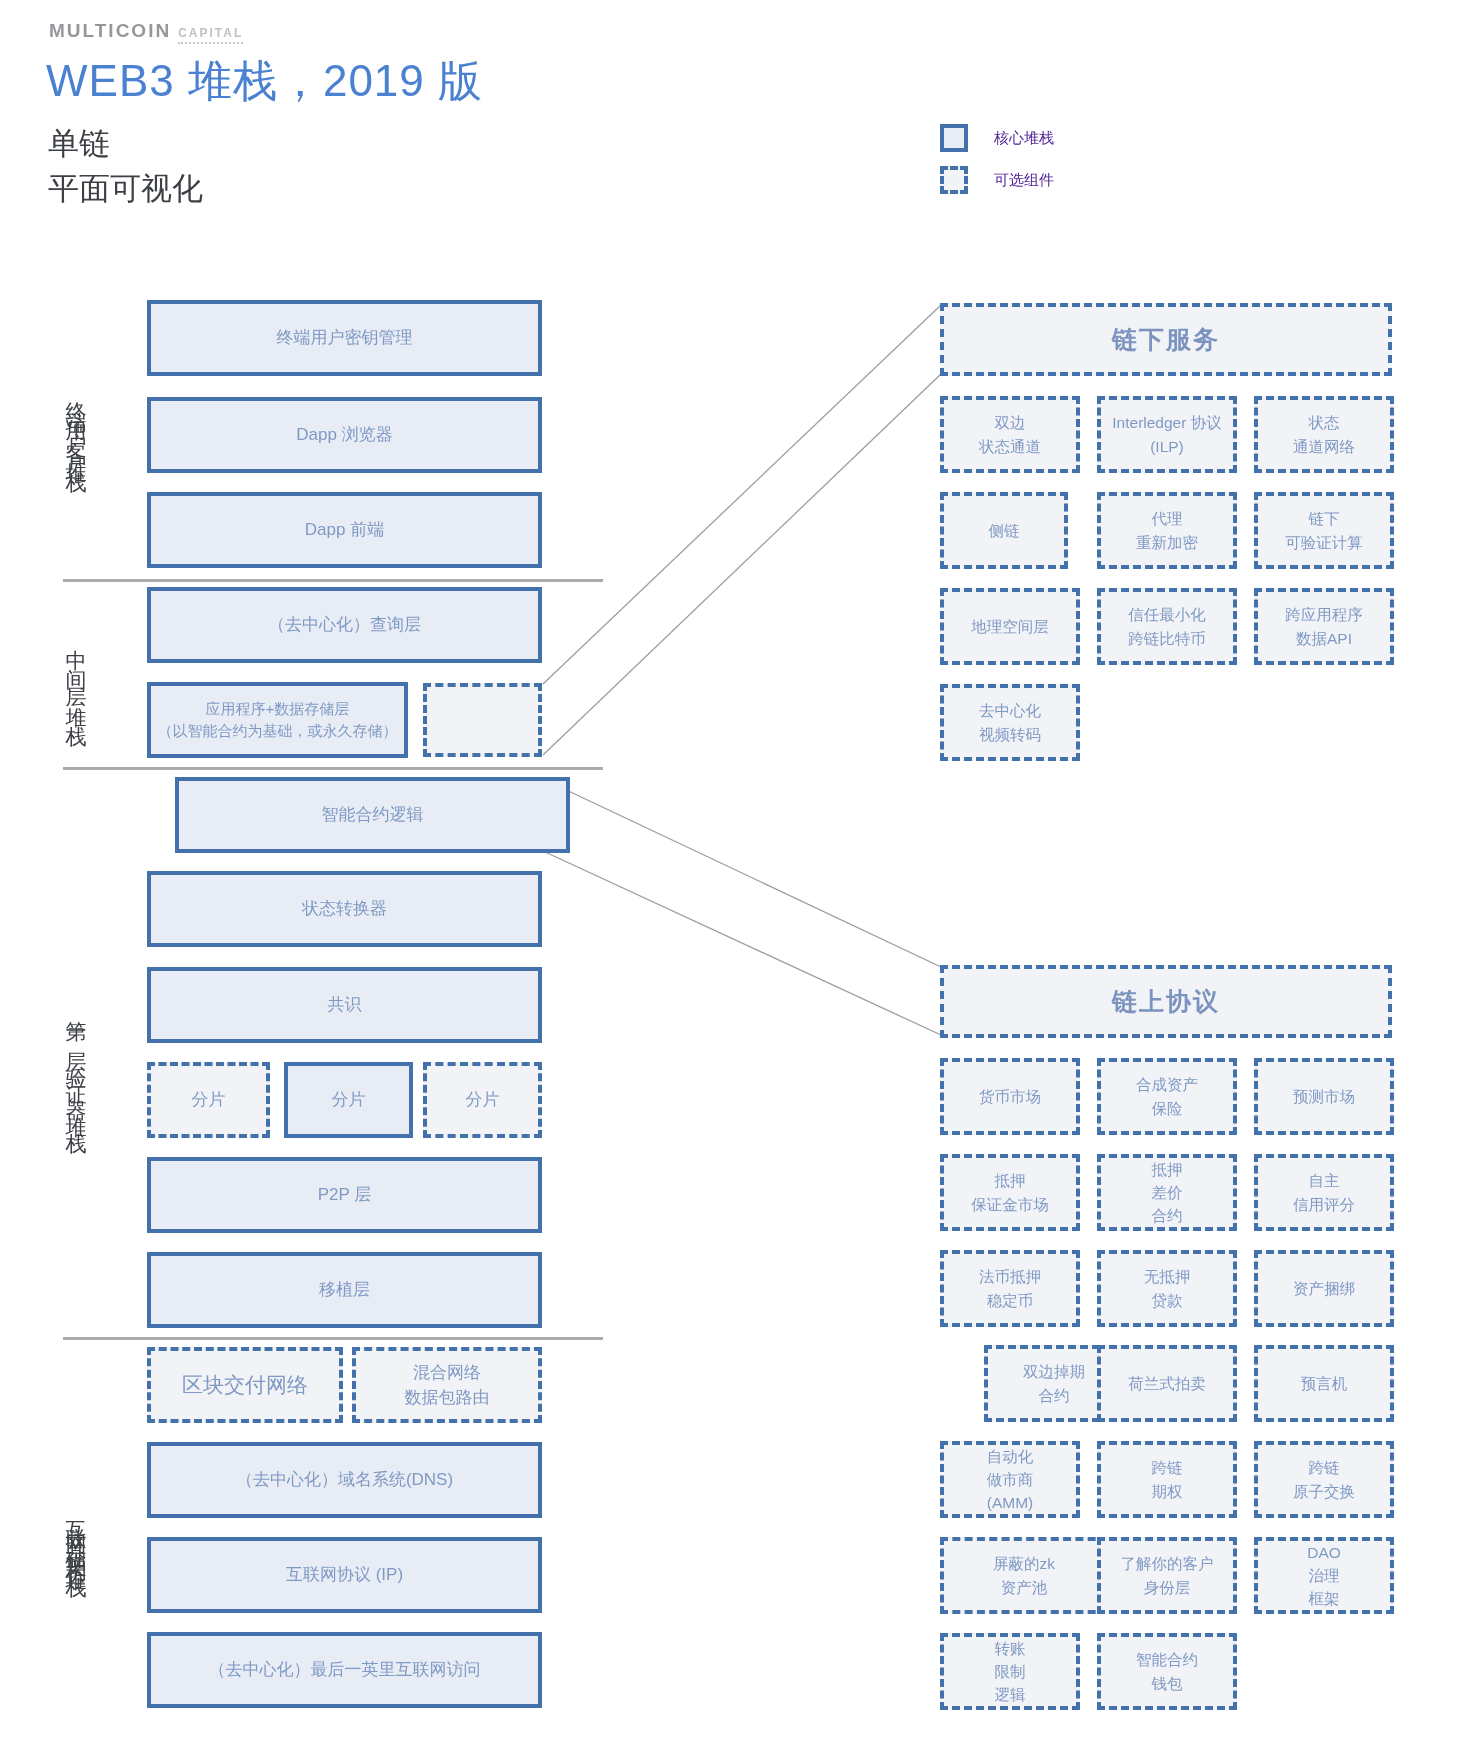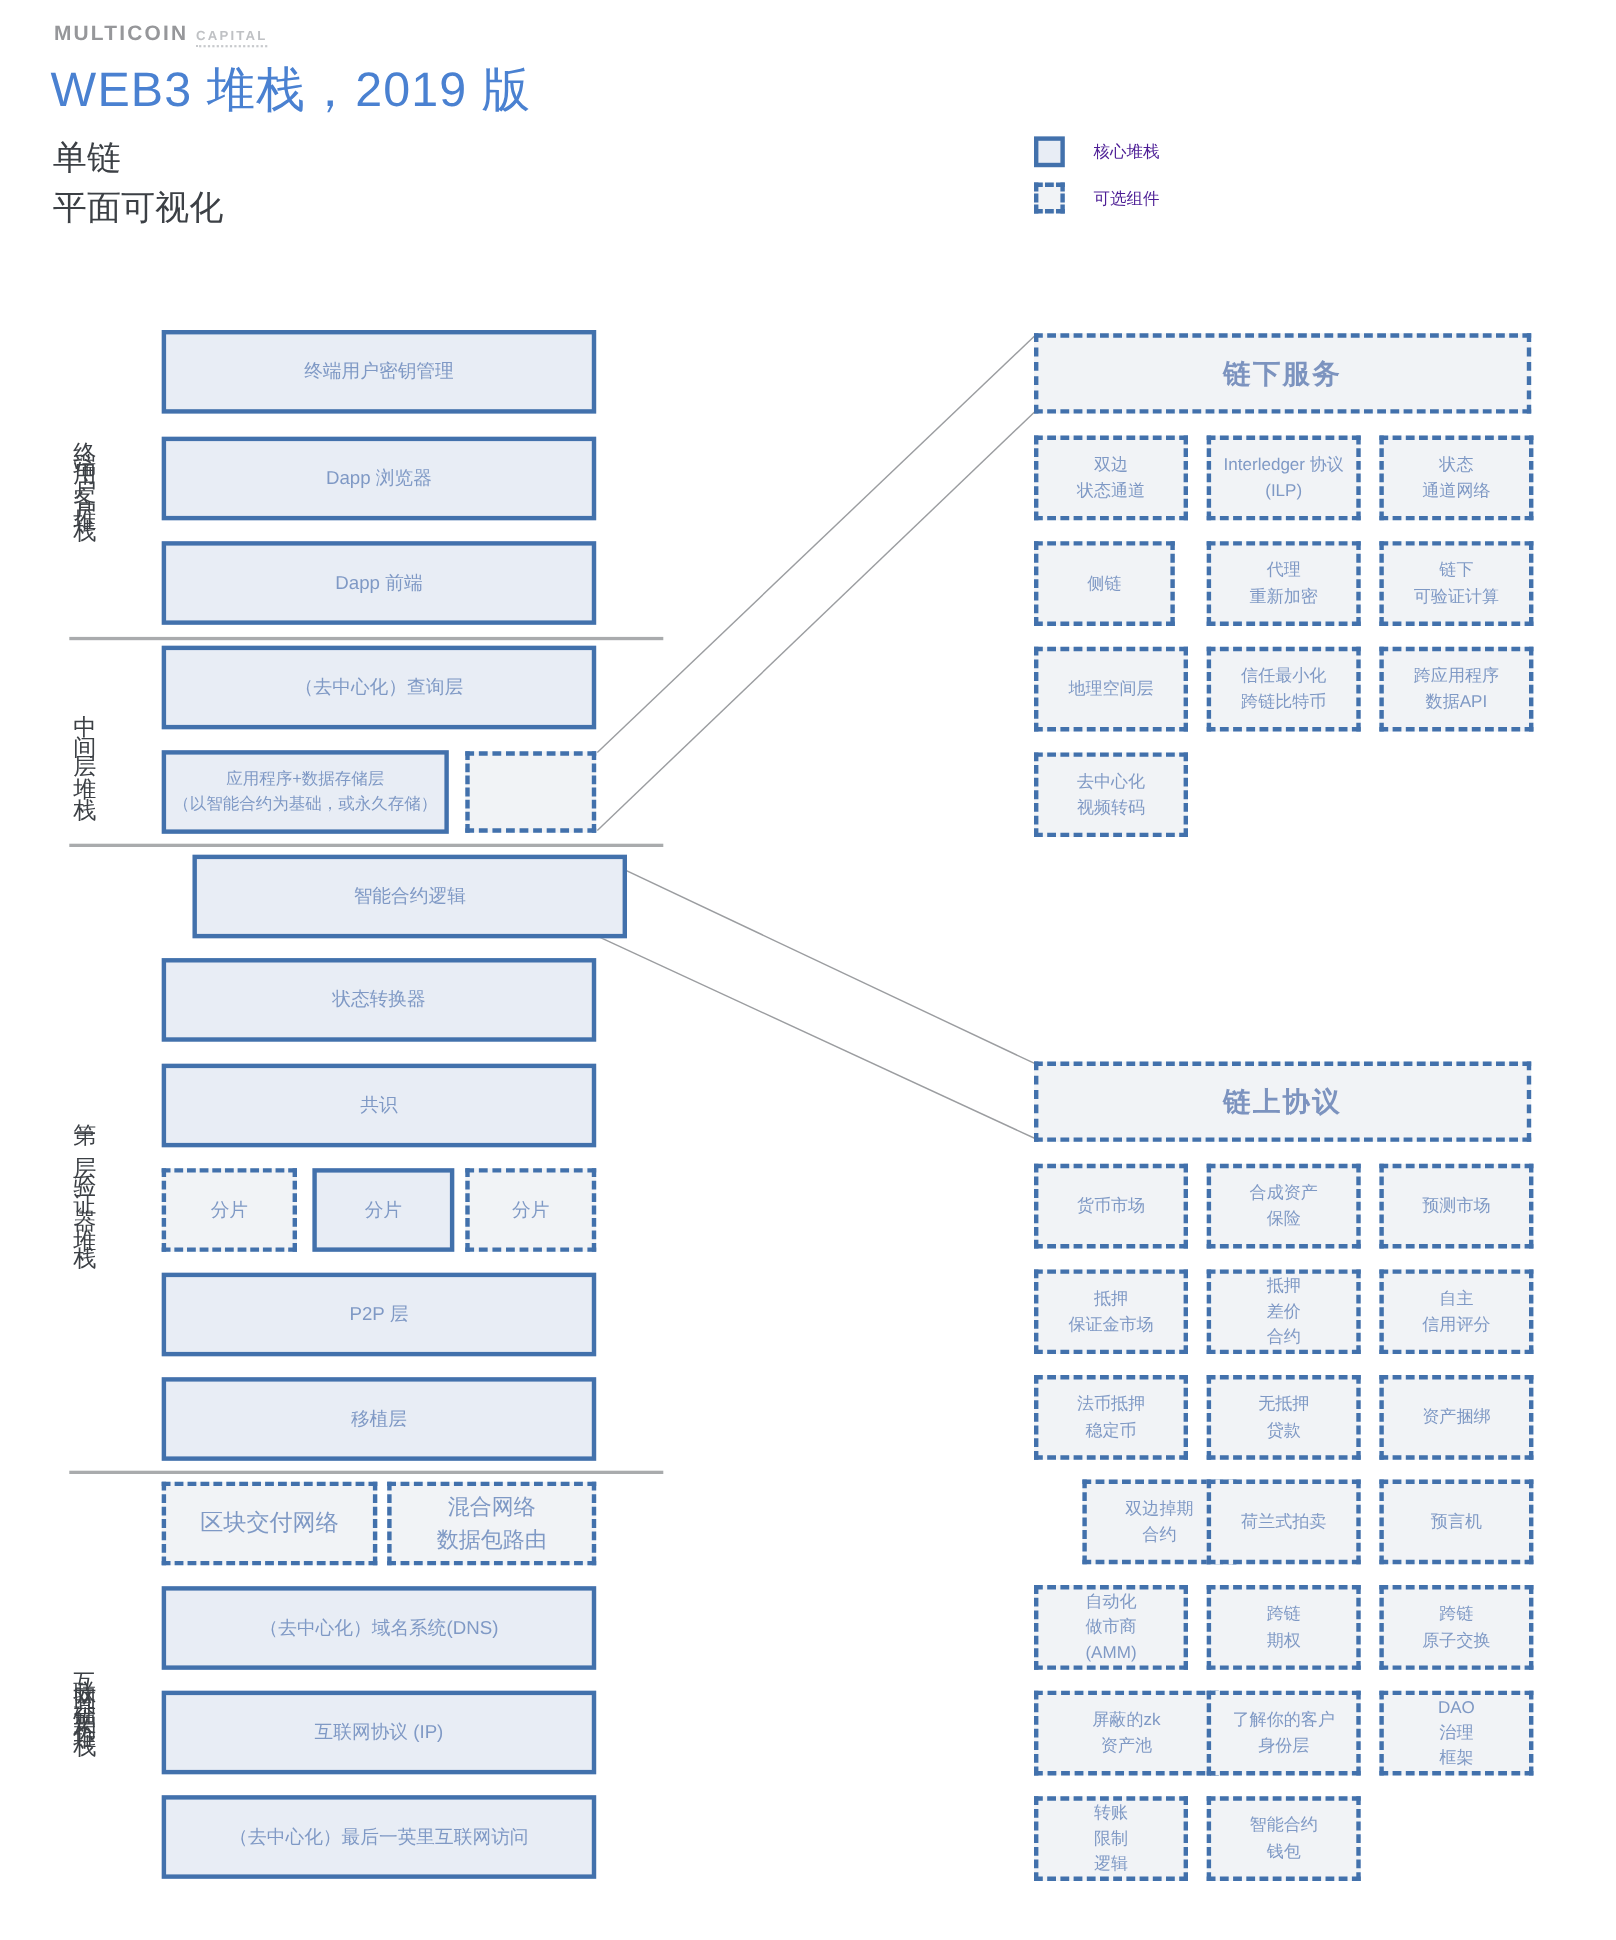--- a/index.html
+++ b/index.html
@@ -84,21 +84,21 @@
       <div class="box optional" style="left: 423px; top: 683px; width: 119px; height: 74px; font-size: 17px;"></div>
       <div class="box core" style="left: 147px; top: 777px; width: 395px; height: 76px; font-size: 17px; margin-left: 28px;">智能合约逻辑</div>
       <div class="box core" style="left: 147px; top: 871px; width: 395px; height: 76px; font-size: 17px;">状态转换器</div>
       <div class="box core" style="left: 147px; top: 967px; width: 395px; height: 76px; font-size: 17px;">共识</div>
       <div class="box optional" style="left: 147px; top: 1062px; width: 123px; height: 76px; font-size: 17px;">分片</div>
       <div class="box core" style="left: 284px; top: 1062px; width: 129px; height: 76px; font-size: 17px;">分片</div>
       <div class="box optional" style="left: 423px; top: 1062px; width: 119px; height: 76px; font-size: 17px;">分片</div>
       <div class="box core" style="left: 147px; top: 1157px; width: 395px; height: 76px; font-size: 17px;">P2P 层</div>
       <div class="box core" style="left: 147px; top: 1252px; width: 395px; height: 76px; font-size: 17px;">移植层</div>
       <div class="box optional" style="left: 147px; top: 1347px; width: 196px; height: 76px; font-size: 21px;">区块交付网络</div>
-      <div class="box optional" style="left: 352px; top: 1347px; width: 190px; height: 76px; font-size: 20px;">混合网络
+      <div class="box optional" style="left: 352px; top: 1347px; width: 190px; height: 76px; font-size: 17px;">混合网络
 数据包路由</div>
       <div class="box core" style="left: 147px; top: 1442px; width: 395px; height: 76px; font-size: 17px;">（去中心化）域名系统(DNS)</div>
       <div class="box core" style="left: 147px; top: 1537px; width: 395px; height: 76px; font-size: 17px;">互联网协议 (IP)</div>
       <div class="box core" style="left: 147px; top: 1632px; width: 395px; height: 76px; font-size: 17px;">（去中心化）最后一英里互联网访问</div>
       <div class="vlabel" style="top: 425px; letter-spacing: 10px;">终端用户客户堆栈</div>
       <div class="vlabel" style="top: 680px; letter-spacing: 19px;">中间层堆栈</div>
       <div class="vlabel" style="top: 1068px; letter-spacing: 16px;">第一层验证器堆栈</div>
       <div class="vlabel" style="top: 1535px; letter-spacing: 7px;">互联网基础架构堆栈</div>
       <div class="divider" style="top: 579px;"></div>
       <div class="divider" style="top: 767px;"></div>

